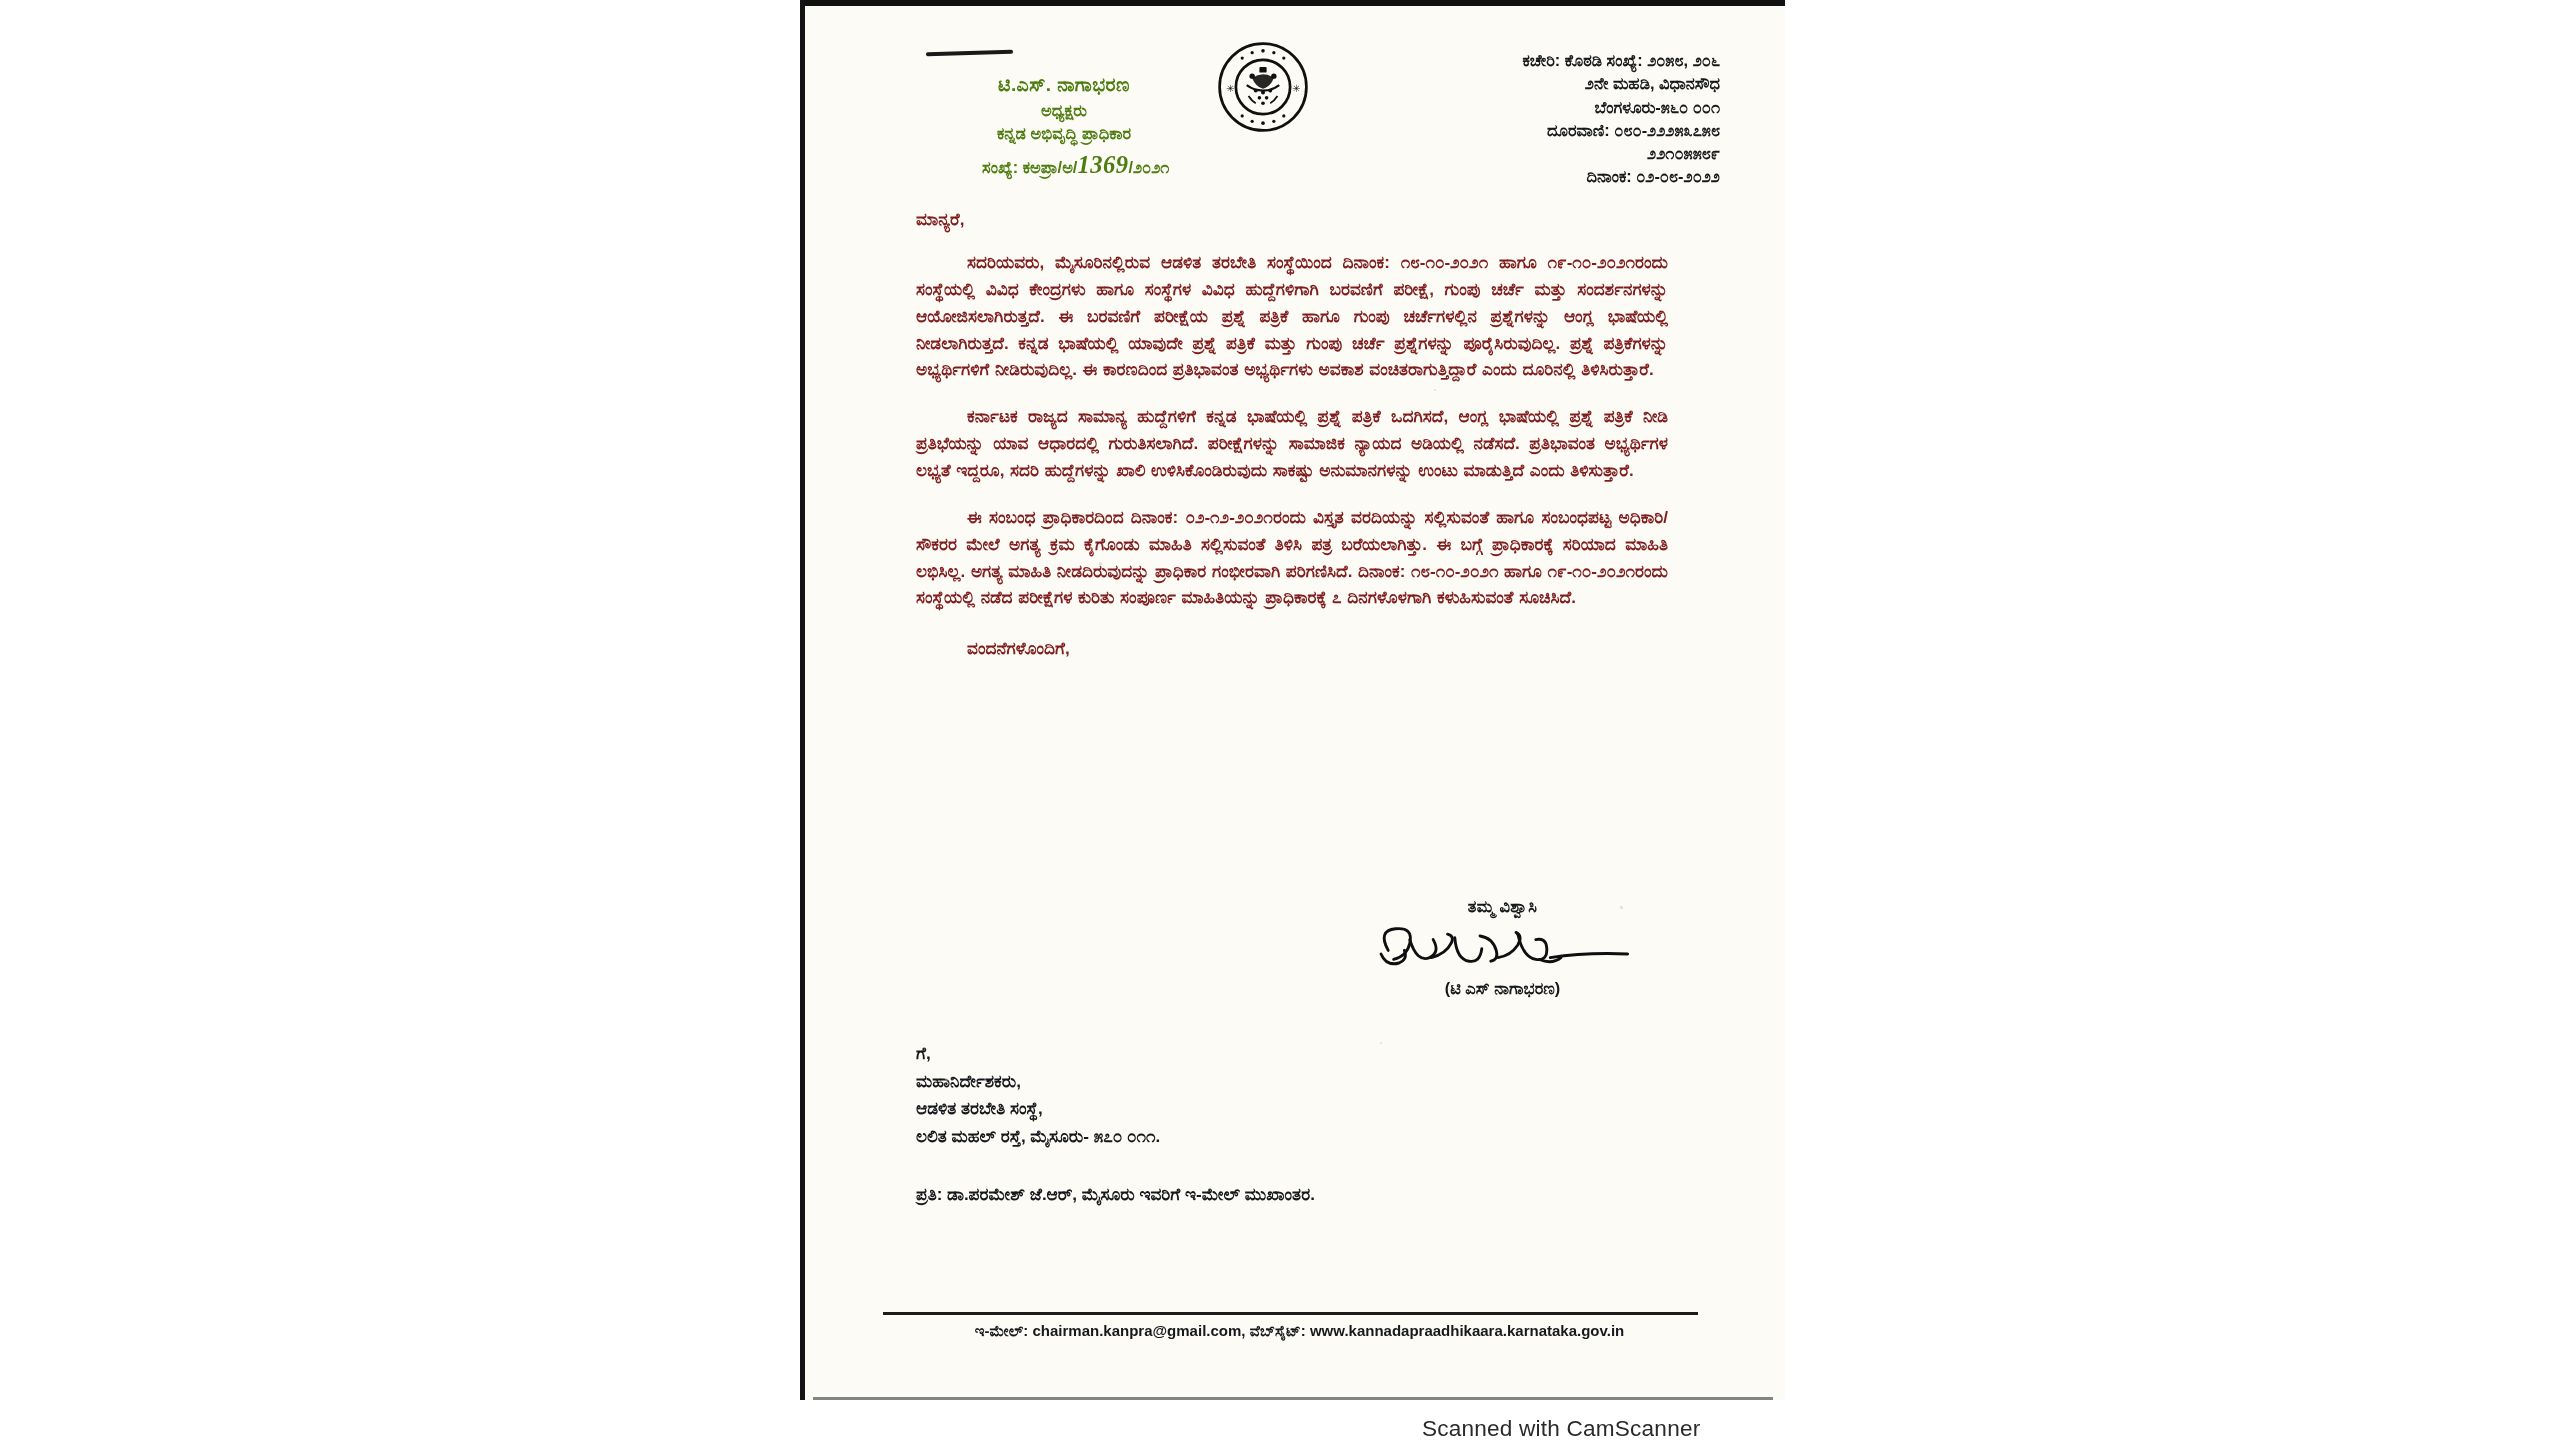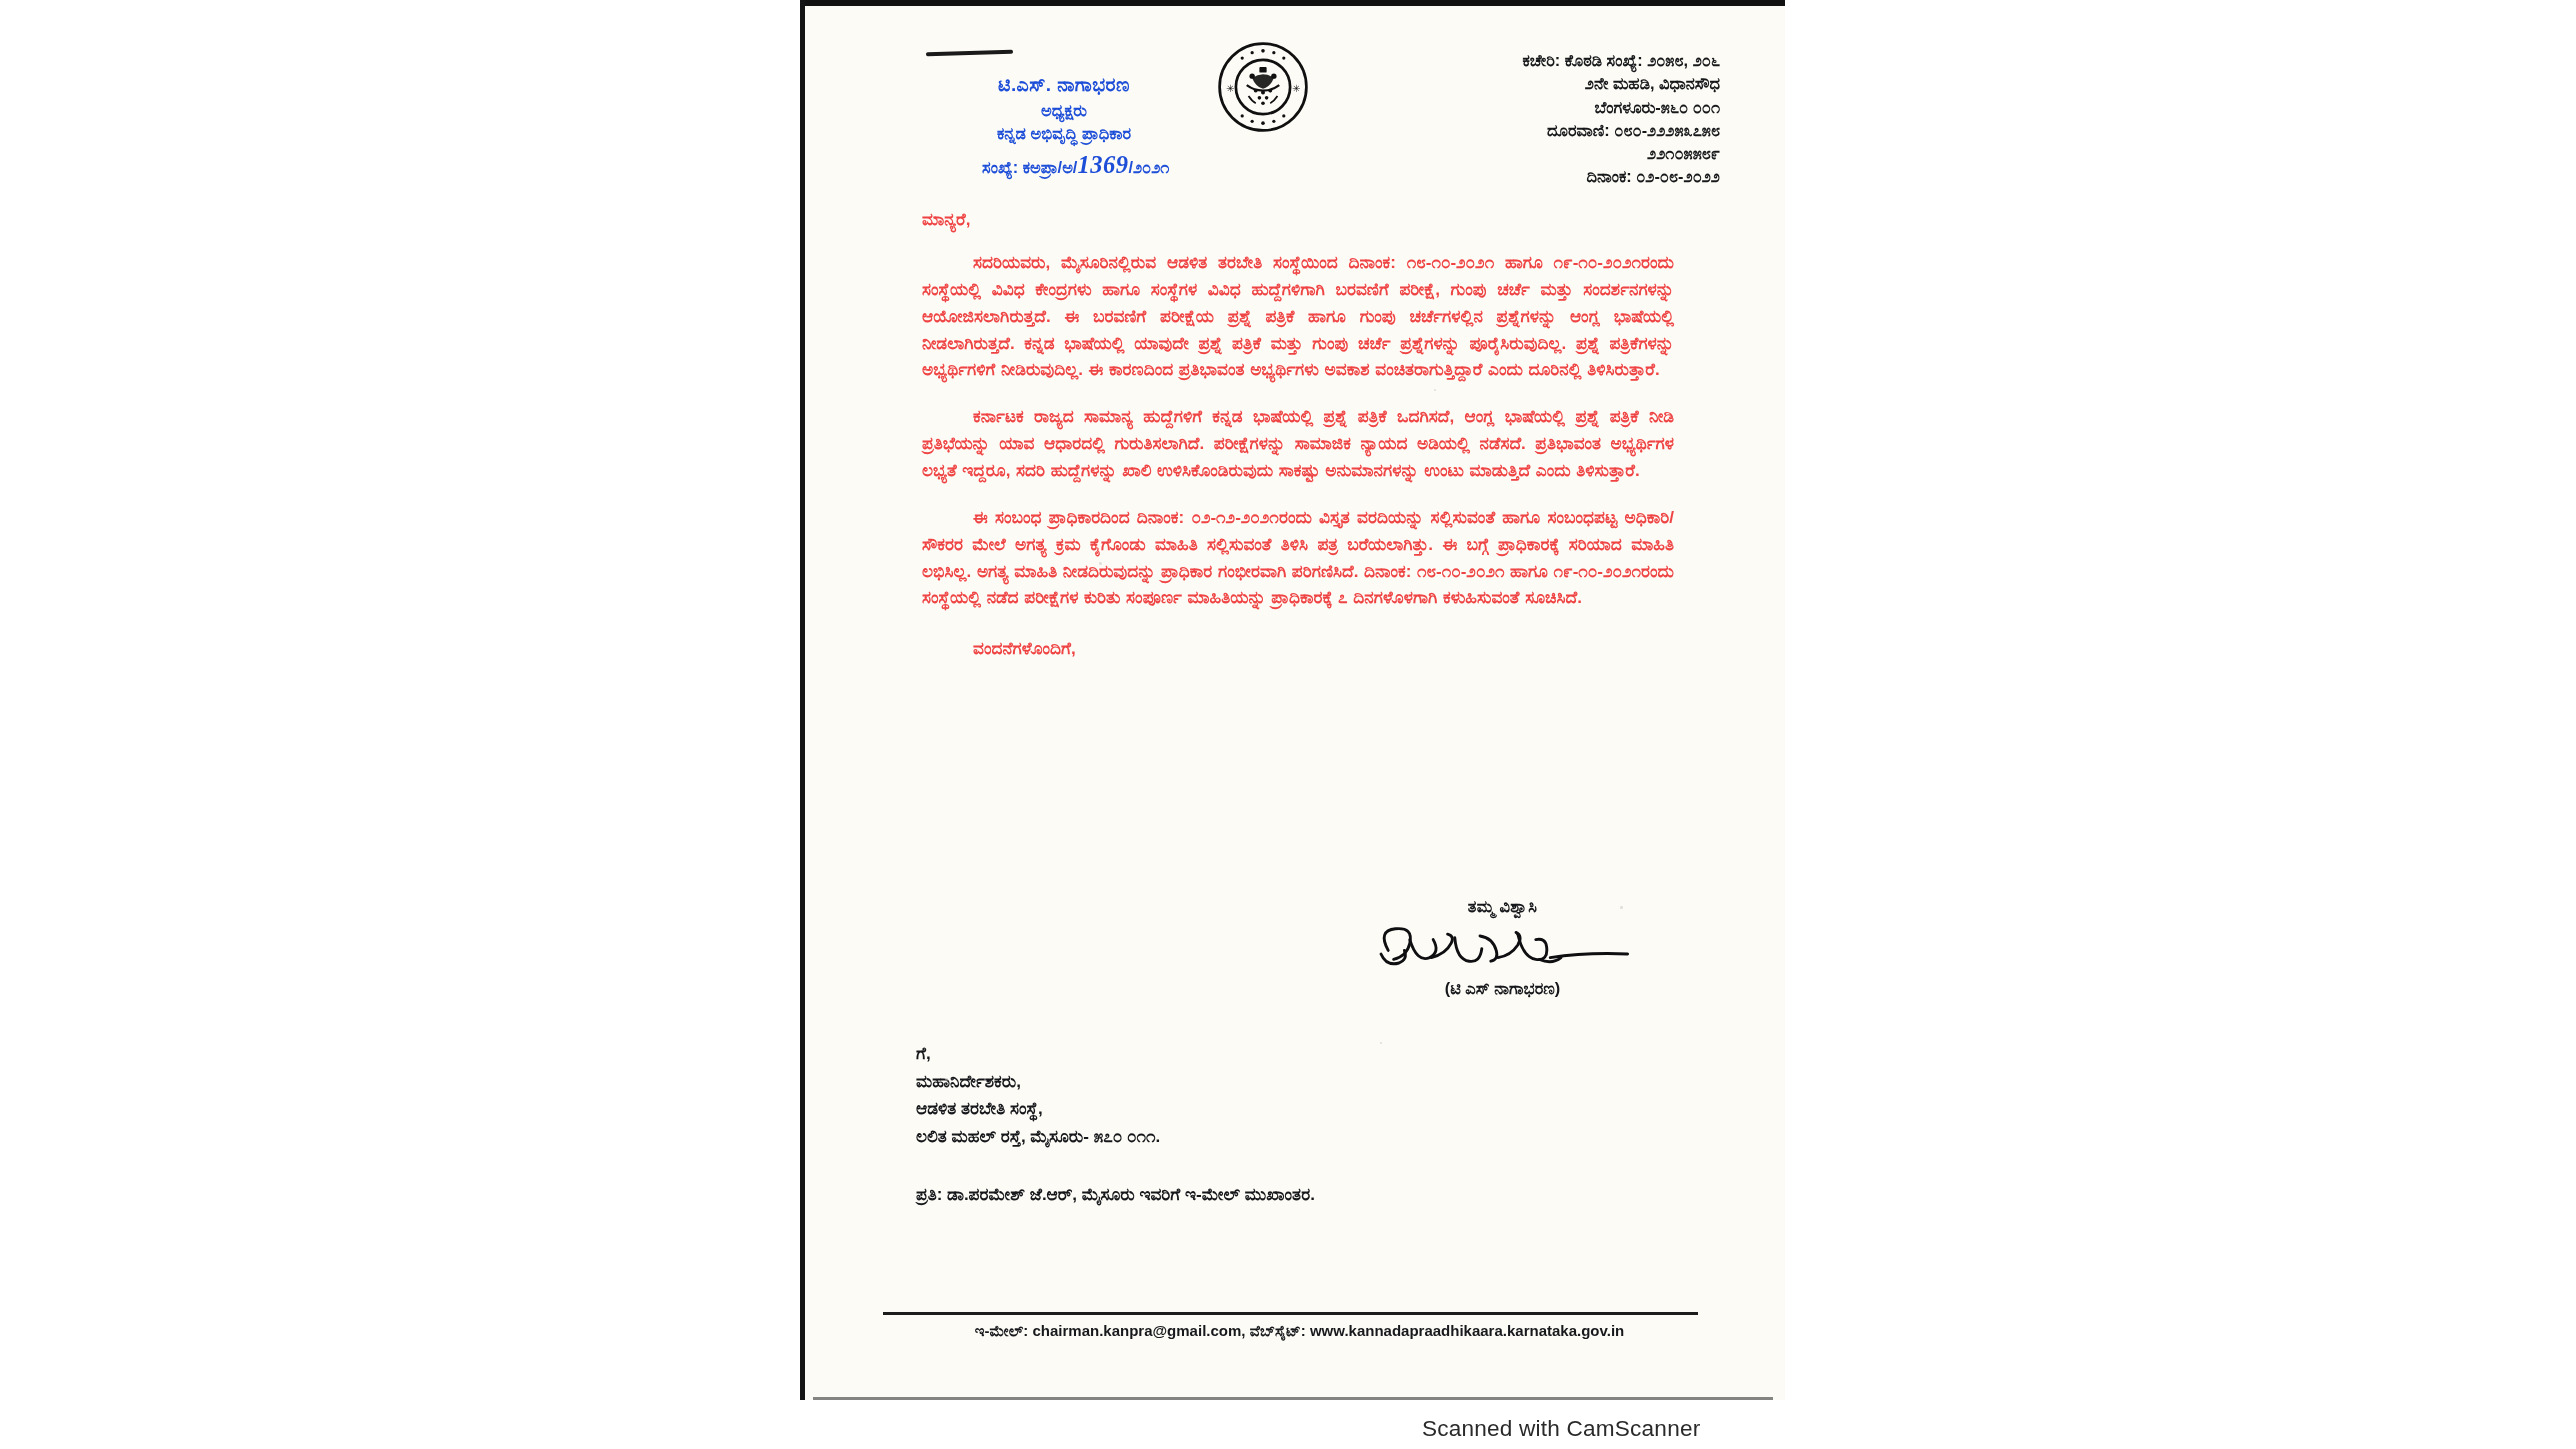--- a/index.html
+++ b/index.html
@@ -60,21 +60,21 @@
     left: 0; top: 33px;
     width: 100%;
     height: 163px;
   }
   .lh-left {
     position: absolute;
     left: 83px;
     top: 18px;
     width: 362px;
     text-align: center;
-    color: #1d4ed8;
+    color: #4d7c0f;
     line-height: 1.30;
   }
   .lh-rule {
     width: 87px;
     height: 3.6px;
     background: #1a1a1a;
     margin: 0 0 18px 43px;
     transform: rotate(-1.6deg);
     border-radius: 1.8px;
   }
@@ -129,22 +129,21 @@
     white-space: nowrap;
   }
   .lh-right div { margin: 0; }
 
   
   .letter-body {
     position: absolute;
     left: 116px;
     top: 210px;
     width: 752px;
-    color: #ef4444;
-    margin-left: 6px;
+    color: #7f1d1d;
   }
   .salutation {
     font-size: 17px;
     font-weight: bold;
     margin-bottom: 20px;
   }
   .para {
     font-size: 17px;
     font-weight: bold;
     line-height: 1.58;

